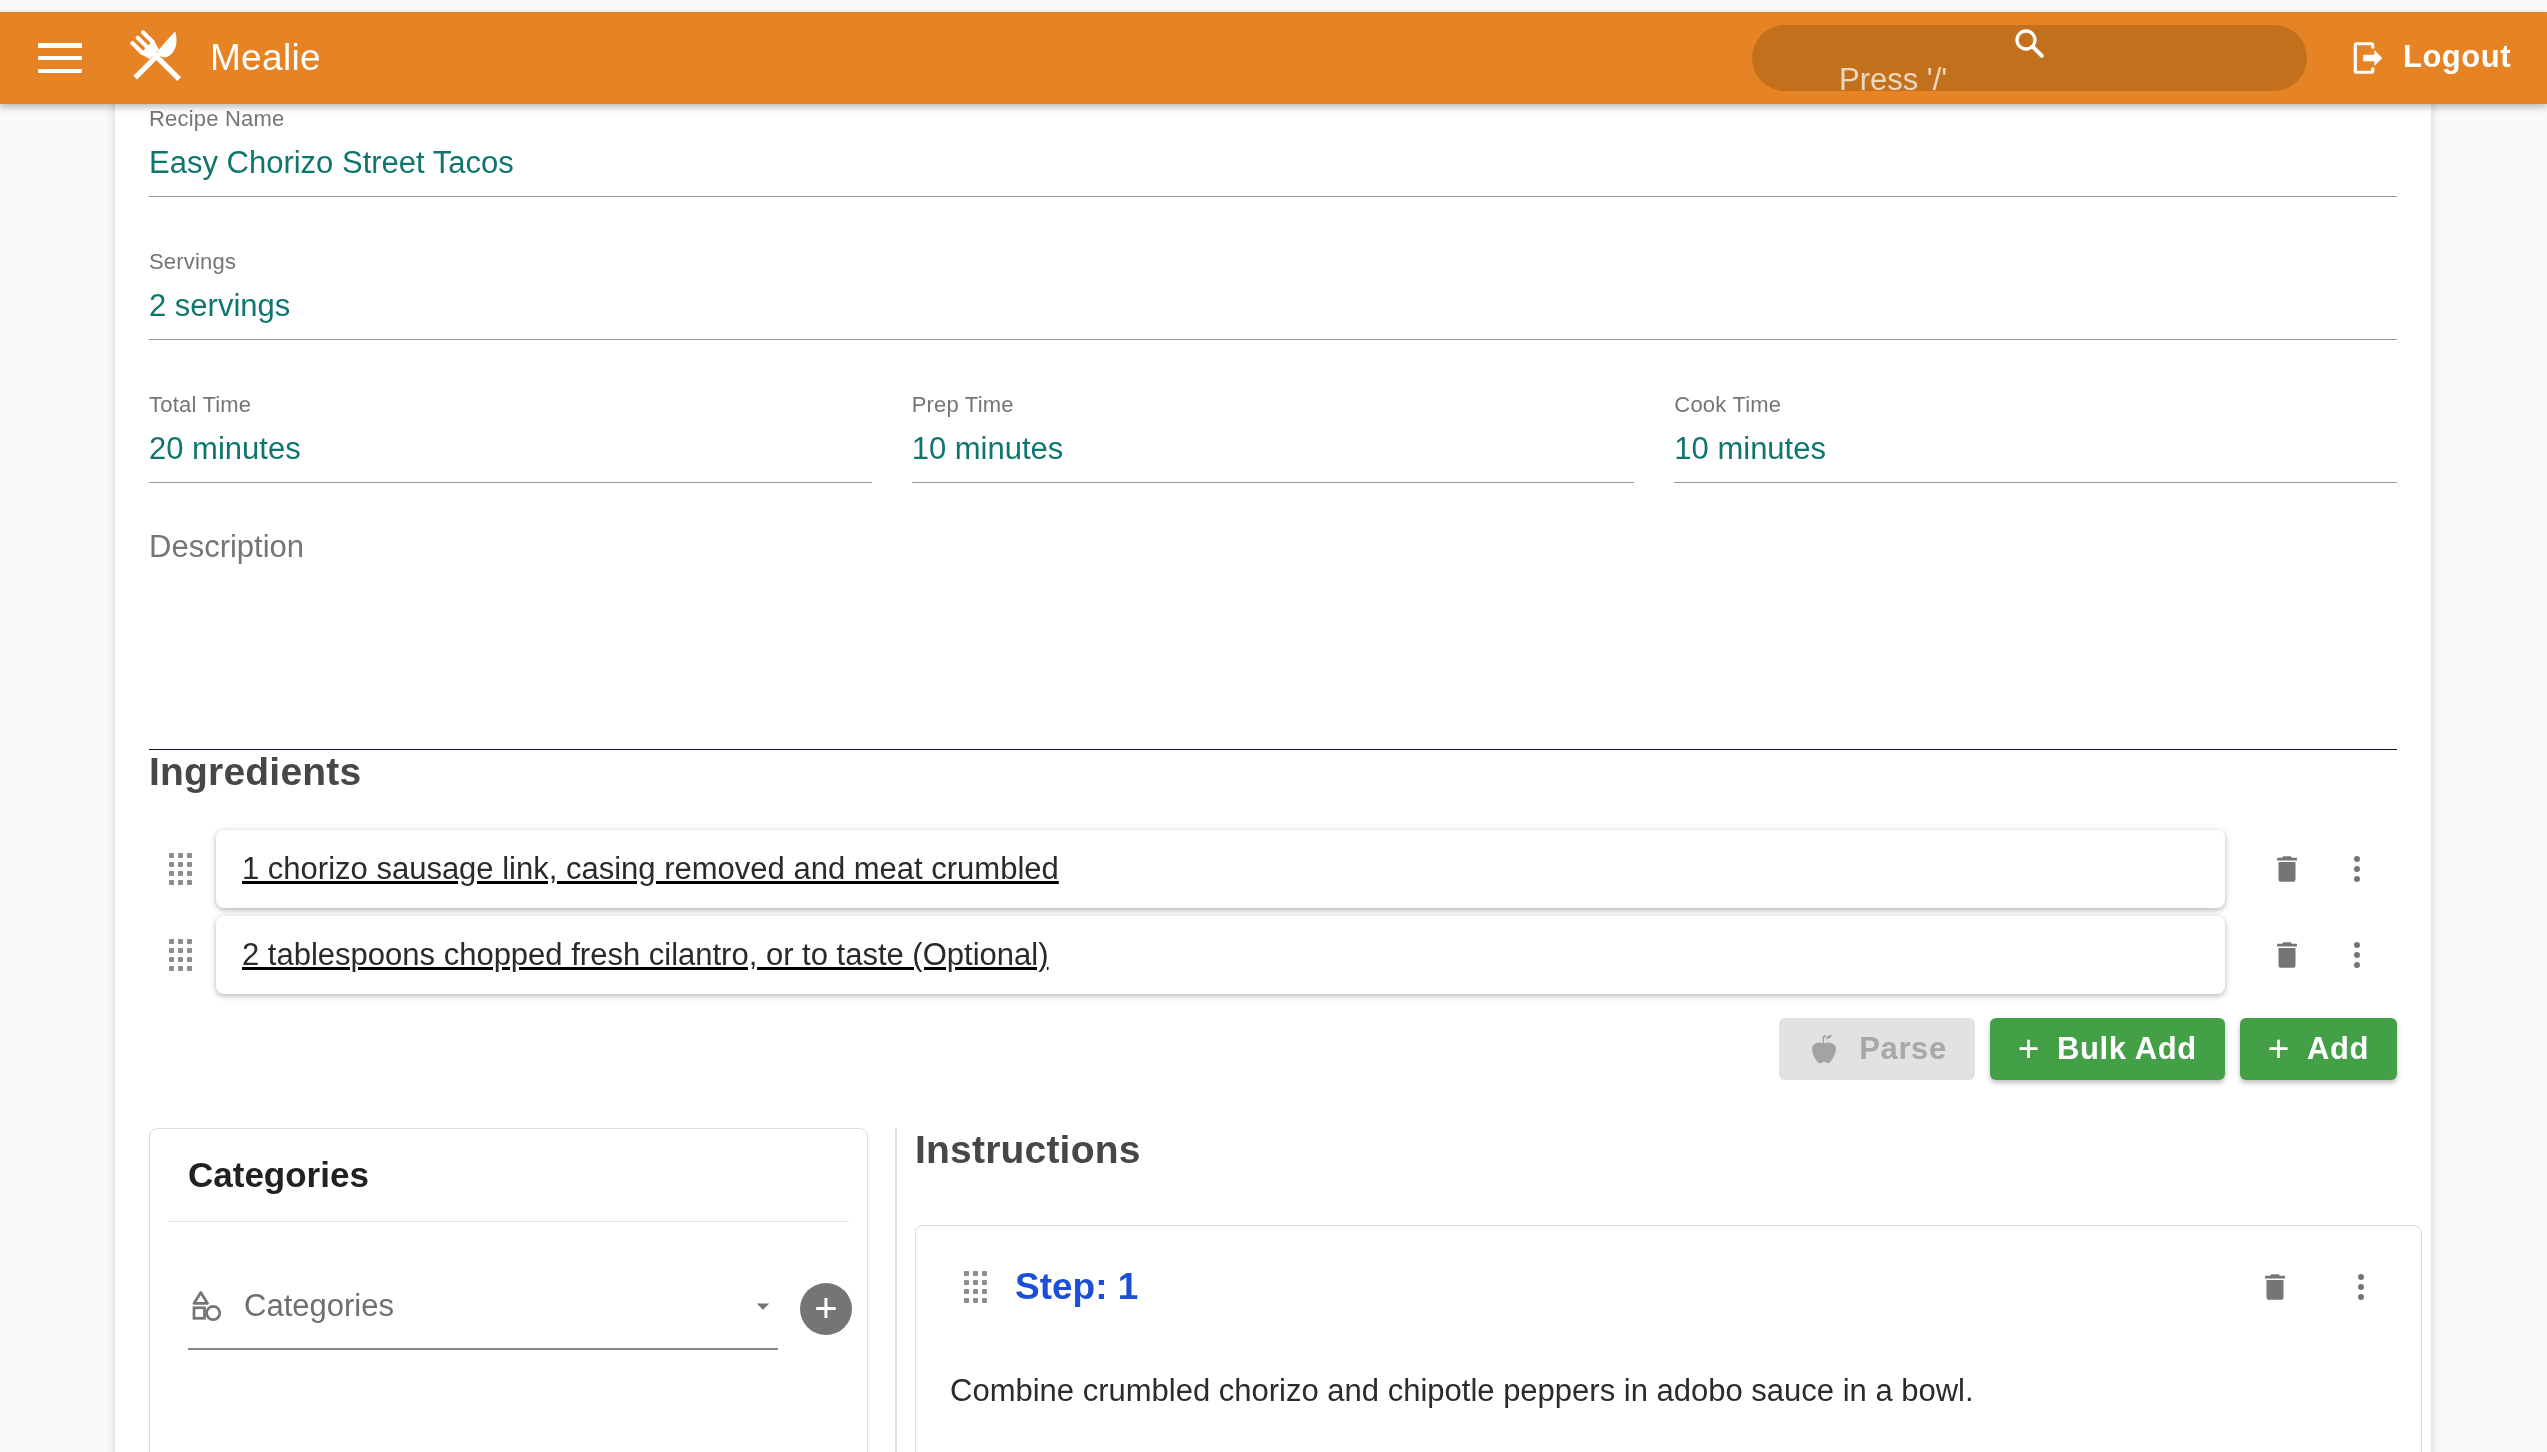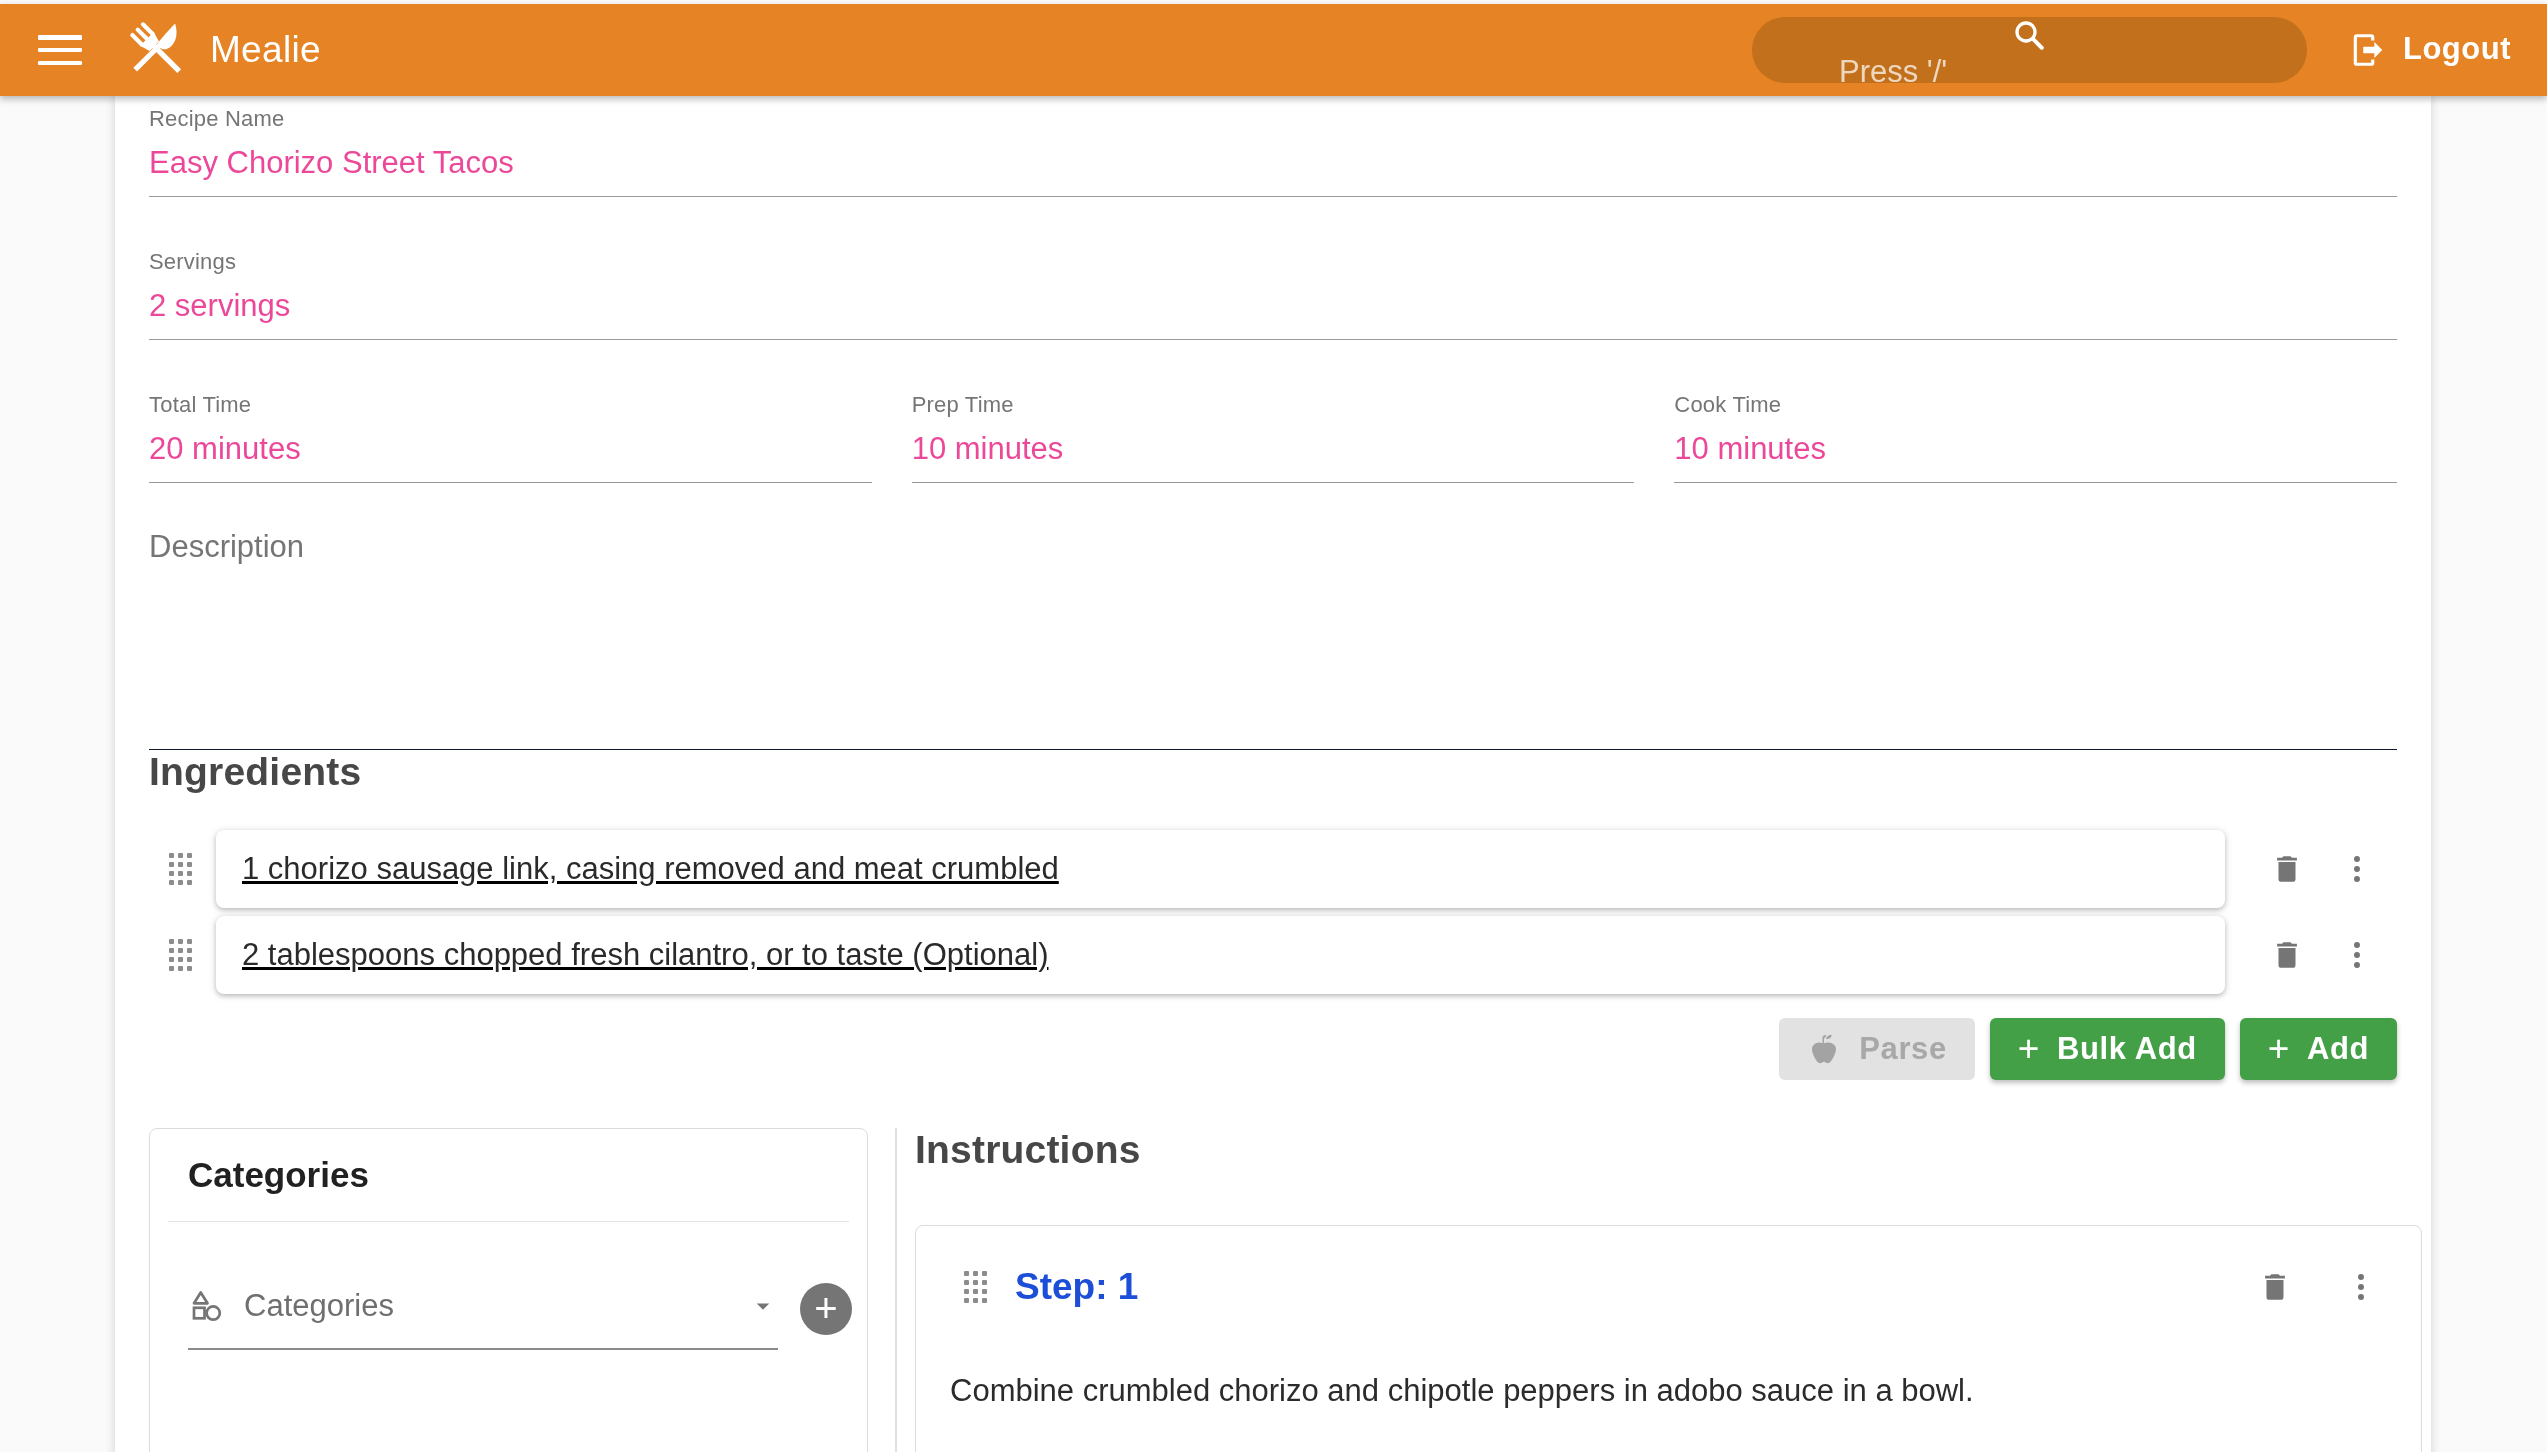--- a/index.html
+++ b/index.html
@@ -1,20 +1,20 @@
 <!DOCTYPE html>
 <html><head>
 <meta charset="utf-8">
 <style>
   html,body{margin:0;padding:0;}
   body{font-family:"Liberation Sans","DejaVu Sans",sans-serif;background:#fafafa;}
   #app{position:relative;width:2547px;height:1453px;overflow:hidden;background:#fafafa;}
 
   
-  header{position:absolute;top:4px;left:0;right:0;height:92px;background:#E58325;
+  header{position:absolute;top:12px;left:0;right:0;height:92px;background:#E58325;
     display:flex;align-items:center;padding:0 30px;box-sizing:border-box;
     box-shadow:0 3px 7px rgba(0,0,0,0.28);z-index:10;}
   .hamburger{width:44px;height:30px;display:flex;flex-direction:column;justify-content:space-between;
     cursor:pointer;margin:0 0 0 8px;}
   .hamburger span{display:block;height:4.5px;background:#fff;border-radius:1px;}
   .logo{margin-left:40px;display:flex;align-items:center;}
   .app-title{color:#fff;font-size:37px;font-weight:500;margin-left:16px;letter-spacing:0.3px;}
   .spacer{flex:1;}
   .search{width:555px;height:66px;border-radius:33px;background:#C2701B;display:flex;align-items:center;
     padding:0 26px;box-sizing:border-box;flex-direction:column;}
@@ -23,21 +23,21 @@
     font-size:31px;margin-left:18px;font-family:inherit;}
   .search input::placeholder{color:rgba(255,255,255,0.72);}
   .logout{display:flex;align-items:flex-start;margin:0 6px 0 42px;cursor:pointer;}
   .logout span{color:#fff;font-size:31px;font-weight:700;margin-left:16px;letter-spacing:0.5px;}
 
   
   .sheet{position:absolute;top:92px;left:115px;width:2316px;height:1493px;background:#fff;
     box-shadow:0 2px 10px rgba(0,0,0,0.16);box-sizing:border-box;padding:14px 34px 0 34px;}
 
   .field label{display:block;font-size:22px;color:#757575;letter-spacing:0.2px;}
-  .field .value{font-size:31px;color:#ec4899;margin-top:13px;}
+  .field .value{font-size:31px;color:#0f766e;margin-top:13px;}
   .field{border-bottom:1px solid #999;padding-bottom:15px;}
   .field-name{margin-top:0;}
   .field-servings{margin-top:52px;}
   .times-grid{margin-top:52px;display:grid;grid-template-columns:1fr 1fr 1fr;column-gap:40px;}
 
   .description-field{margin-top:46px;height:221px;border-bottom:1px solid #0f172a;box-sizing:border-box;}
   .description-field label{font-size:31px;color:#757575;}
 
   h2.section{font-size:39px;font-weight:700;color:#474747;margin:0;letter-spacing:0.2px;}
   .ingredients-heading{margin-top:44px;}

